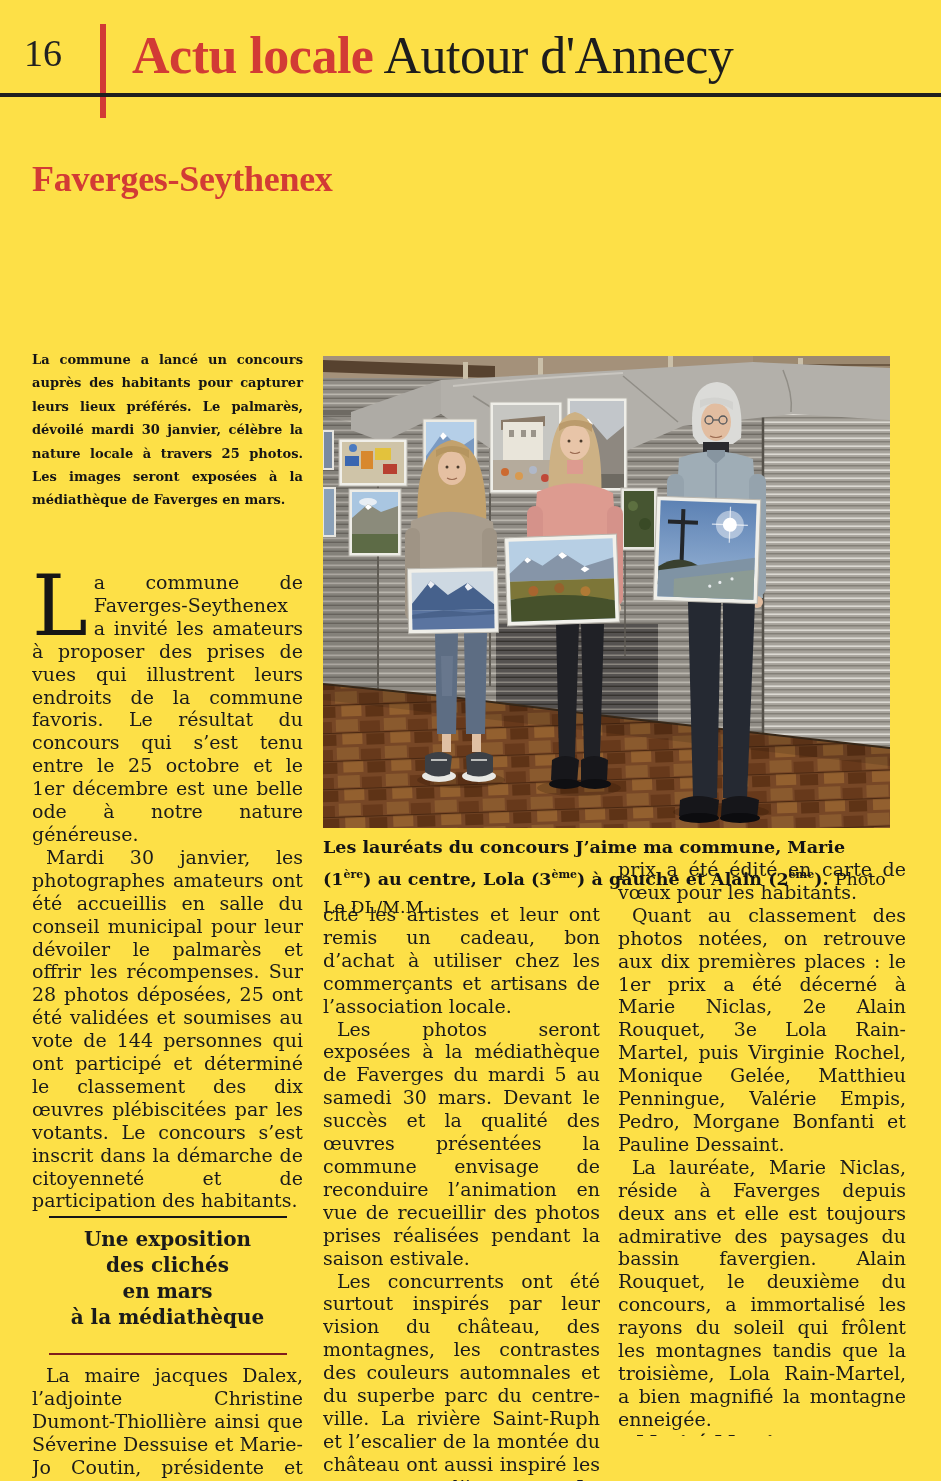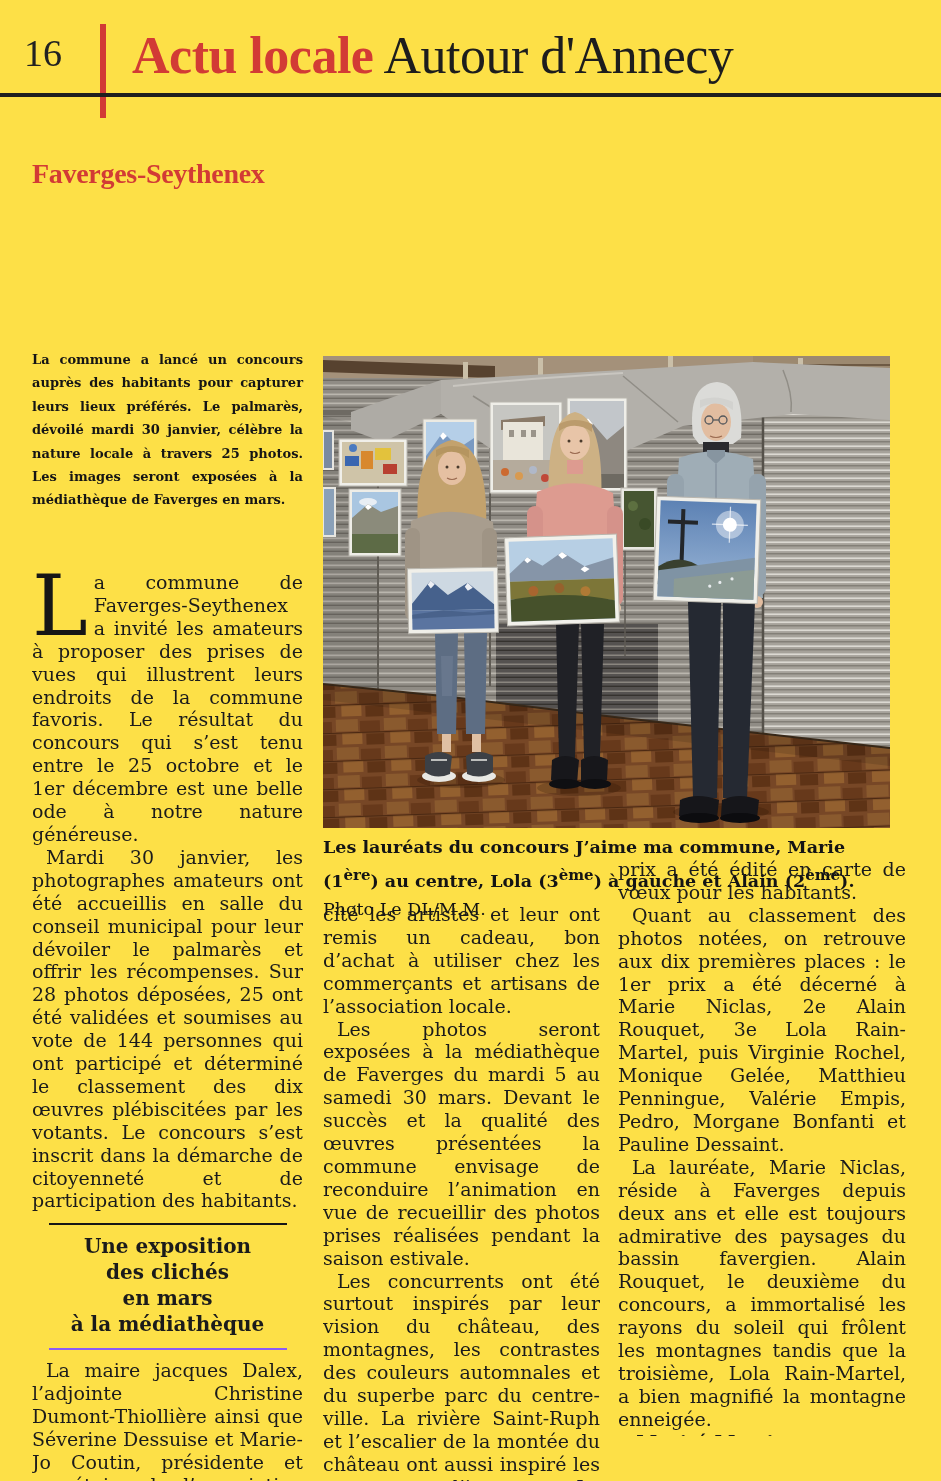--- a/index.html
+++ b/index.html
@@ -9,45 +9,45 @@
   .pagenum{position:absolute;left:24px;top:34px;font-family:"Liberation Serif",serif;
            font-size:38px;line-height:1;color:#222;}
   .redbar{position:absolute;left:100px;top:24px;width:6px;height:94px;background:#d23b35;}
   .section-title{position:absolute;left:132px;top:30px;font-family:"Liberation Serif",serif;
            font-size:52px;line-height:52px;white-space:nowrap;letter-spacing:-0.5px;}
   .sec-red{color:#d23b35;font-weight:bold;}
   .sec-black{color:#1d1d1d;margin-left:10px;}
   .toprule{position:absolute;left:0;top:93px;width:941px;height:4px;background:#1f1f1f;}
   
   .kicker{position:absolute;left:32px;top:158px;font-family:"Liberation Serif",serif;
-          font-weight:bold;font-size:28px;color:#d23b35;letter-spacing:-0.3px;}
+          font-weight:bold;font-size:36px;color:#d23b35;letter-spacing:-0.3px;}
   .headline{position:absolute;left:30px;top:194px;width:890px;font-family:"Liberation Serif",serif;
           font-weight:bold;font-size:50px;line-height:57px;color:#121212;letter-spacing:-1px;margin:0;}
   
   .lede{position:absolute;left:32px;top:348px;width:271px;font-weight:bold;font-size:13px;
         line-height:23.4px;text-align:justify;color:#151515;}
   
   .photo{position:absolute;left:323px;top:356px;width:567px;height:472px;margin:0;}
   .caption{position:absolute;left:323px;top:833px;width:567px;font-size:17.5px;line-height:28px;
         color:#141414;}
   .caption .b{font-weight:bold;}
-  .caption sup{font-size:15px;font-weight:bold;}
+  .caption sup{font-size:11px;font-weight:bold;}
   
   .col{position:absolute;font-size:19px;line-height:22.9px;text-align:justify;color:#1b1b1b;
        overflow:hidden;}
   .col p{margin:0;}
   .col1{left:32px;top:571px;width:271px;height:910px;}
   .col2{left:323px;top:903px;width:277px;height:578px;}
   .col3{left:618px;top:858px;width:288px;height:578px;}
   .plist p{text-indent:14px;}
   .plist.nofirst p:first-child{text-indent:0;}
   .dropcap{float:left;font-size:84px;line-height:62px;padding:4px 6px 0 0;font-weight:normal;
        color:#161616;}
-  .subhead{width:238px;margin:11px auto 9px auto;border-top:2px solid #161616;
-       border-bottom:2px solid #8b5cf6;padding:8px 0 11px 0;}
+  .subhead{width:238px;margin:4px auto 9px auto;border-top:2px solid #161616;
+       border-bottom:2px solid #7f1d1d;padding:8px 0 23px 0;}
   .subhead p{margin:0;font-weight:bold;font-size:20px;line-height:26px;text-align:center;
        text-indent:0;}
   .byline{margin-top:2px;font-weight:bold;font-size:19px;text-align:left;}
   .byline .bullet{font-size:13px;margin-right:7px;vertical-align:2px;}
 </style>
 </head>
 <body>
 
 <div class="canvas">
 

